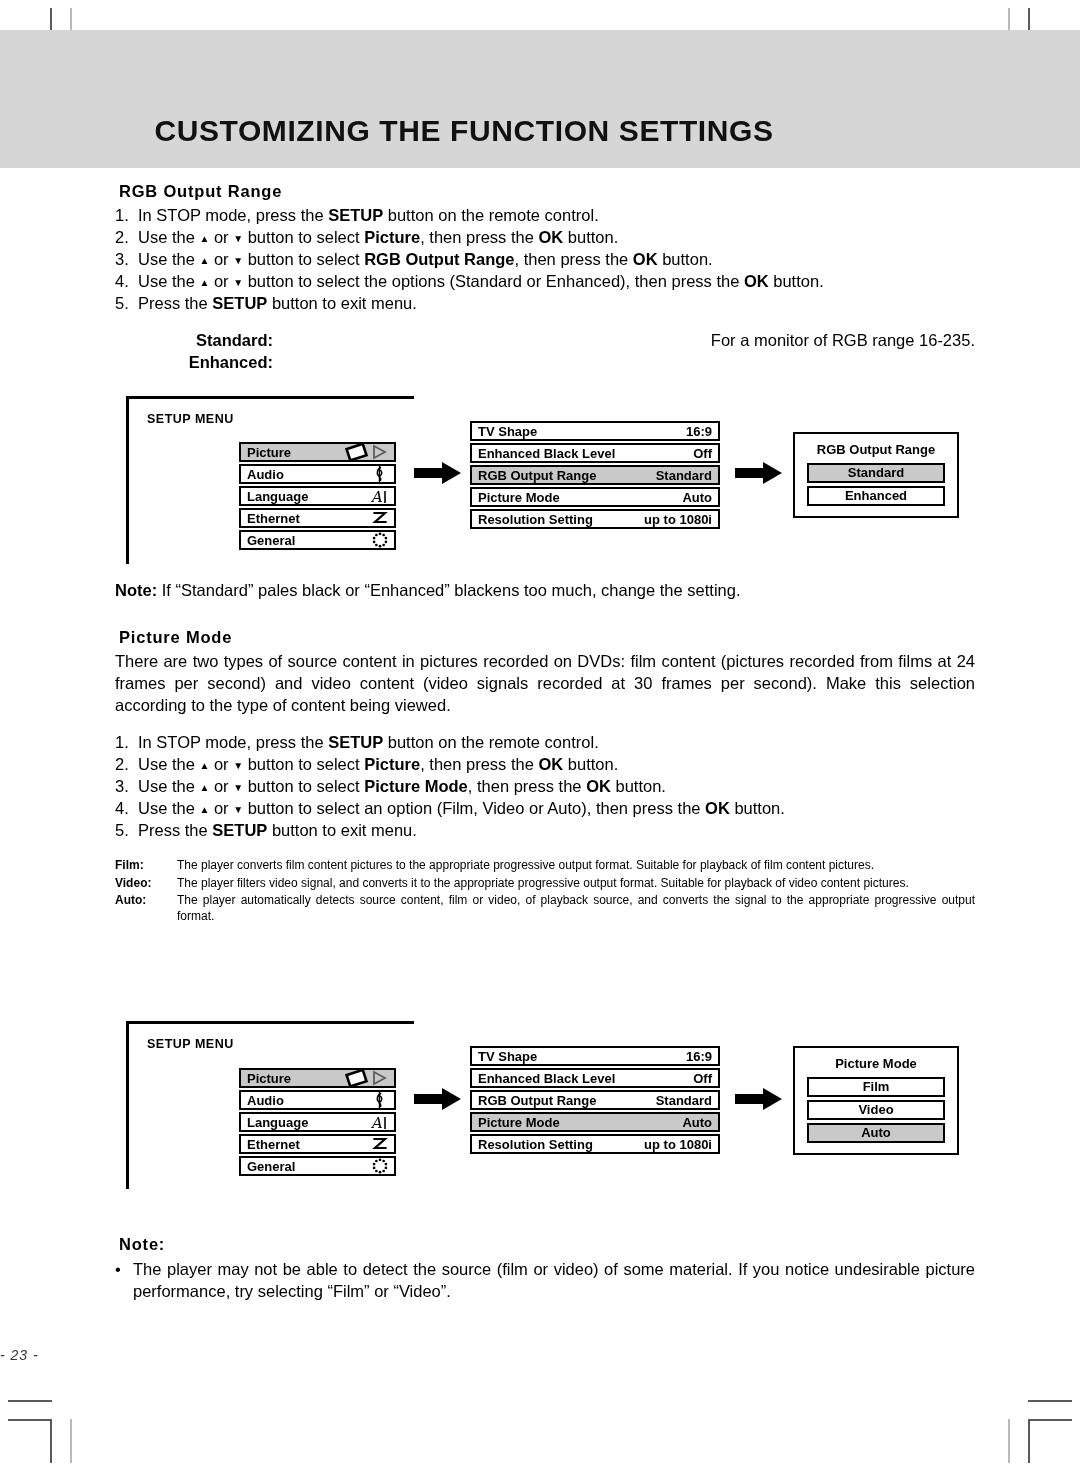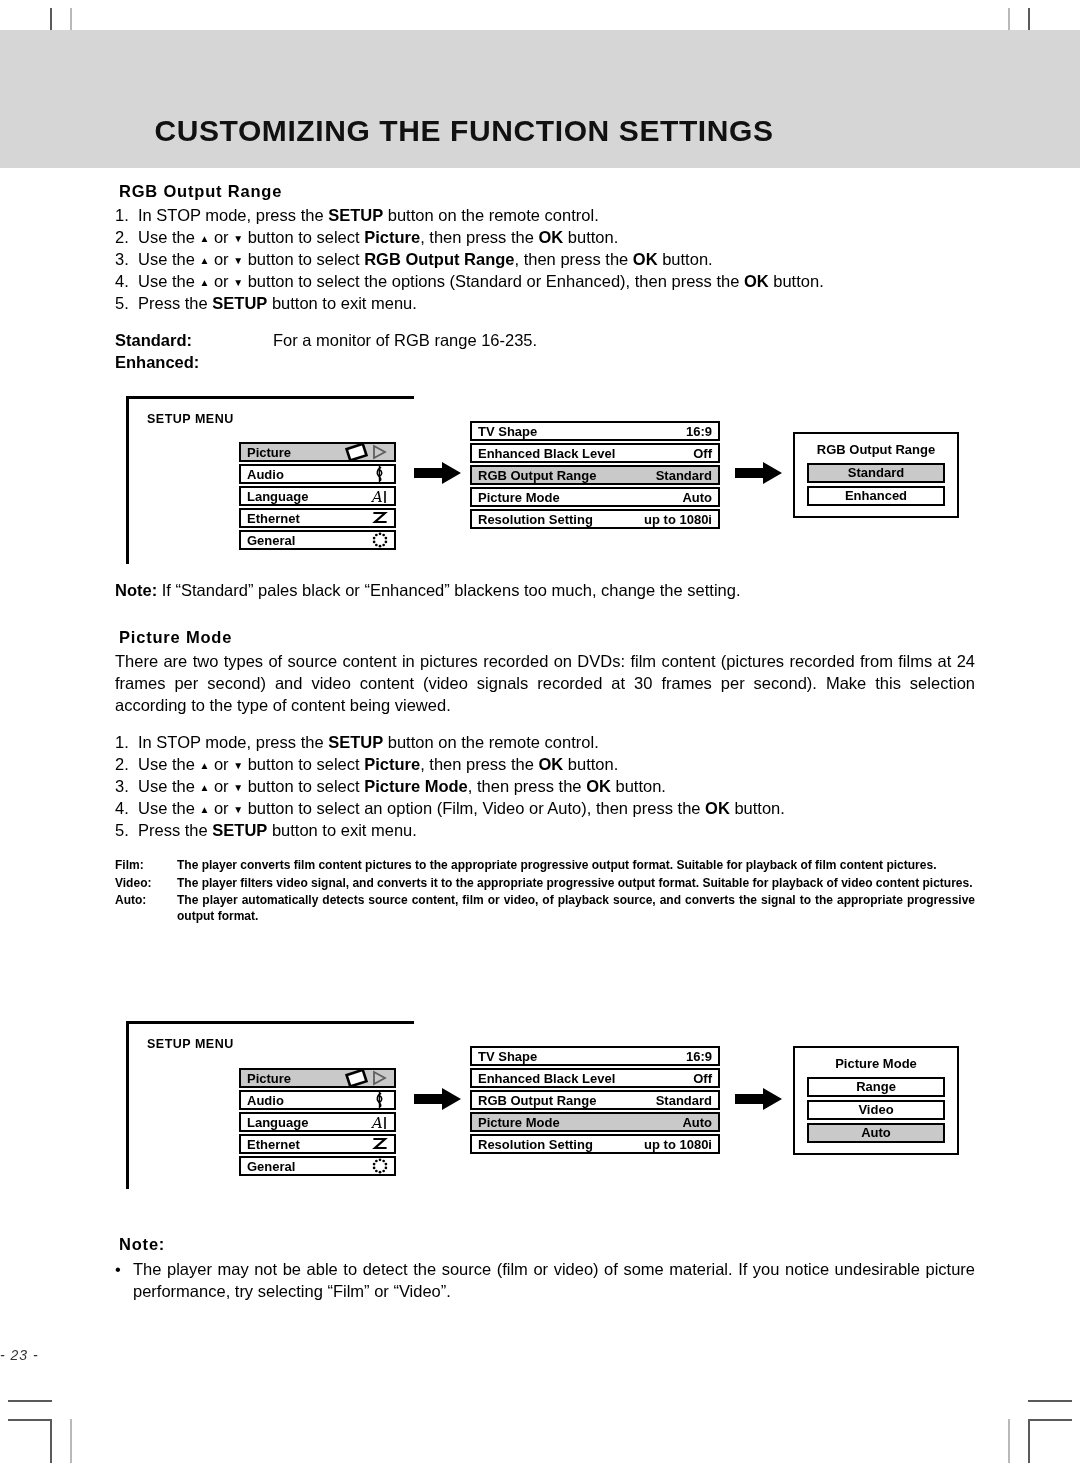--- a/index.html
+++ b/index.html
@@ -74,37 +74,37 @@
     position: absolute;
     left: 0;
     top: 0;
   }
   b { font-weight: bold; }
   .tri-up::before  { content: "\25B2"; font-size: 10px; vertical-align: 1px; }
   .tri-dn::before  { content: "\25BC"; font-size: 10px; vertical-align: 1px; }
 
   
   .defs { margin-top: 14px; font-size: 16.5px; line-height: 1.35; }
-  .def-row { display: flex; }
+  .def-row { display: flex; text-align: right; }
   .def-term {
     font-weight: bold;
     width: 158px;
     flex: 0 0 158px;
   }
   .def-desc { flex: 1 1 auto; }
 
   
   .defs2 { margin-top: 16px; font-size: 12px; line-height: 1.35; }
   .def2-row { display: flex; margin-bottom: 1px; }
   .def2-term {
     font-weight: bold;
     width: 62px;
     flex: 0 0 62px;
   }
-  .def2-desc { flex: 1 1 auto; text-align: justify; font-weight: bold; }
+  .def2-desc { flex: 1 1 auto; text-align: justify; }
   .def2-desc.nj { text-align: left; }
 
   .para {
     font-size: 16.5px;
     line-height: 1.33;
     text-align: justify;
   }
   .note-line { font-size: 16.5px; line-height: 1.33; }
 
   .bullet-row { display: flex; font-size: 16.5px; line-height: 1.35; }
@@ -506,21 +506,21 @@
     </div>
 
   <div class="arrow" style="left:735px; top:1088px;">
     <svg width="48" height="22" viewBox="0 0 48 22">
       <path d="M0 6 L28 6 L28 0 L47 11 L28 22 L28 16 L0 16 Z" fill="#000"></path>
     </svg>
   </div>
 
   <div class="opt-panel" style="left:793px; top:1046px; width:166px;">
       <div class="opt-title">Picture Mode</div>
-      <div class="opt-row">Range</div>
+      <div class="opt-row">Film</div>
       <div class="opt-row">Video</div>
       <div class="opt-row sel">Auto</div>
     </div>
 </div>
 
 <div class="content" style="top:1235px;">
   <div class="sec-title">Note:</div>
   <div class="bullet-row">
     <span class="bullet-dot">•</span>
     <span class="bullet-txt">The player may not be able to detect the source (film or video) of some material. If you notice undesirable picture performance, try selecting “Film” or “Video”.</span>

